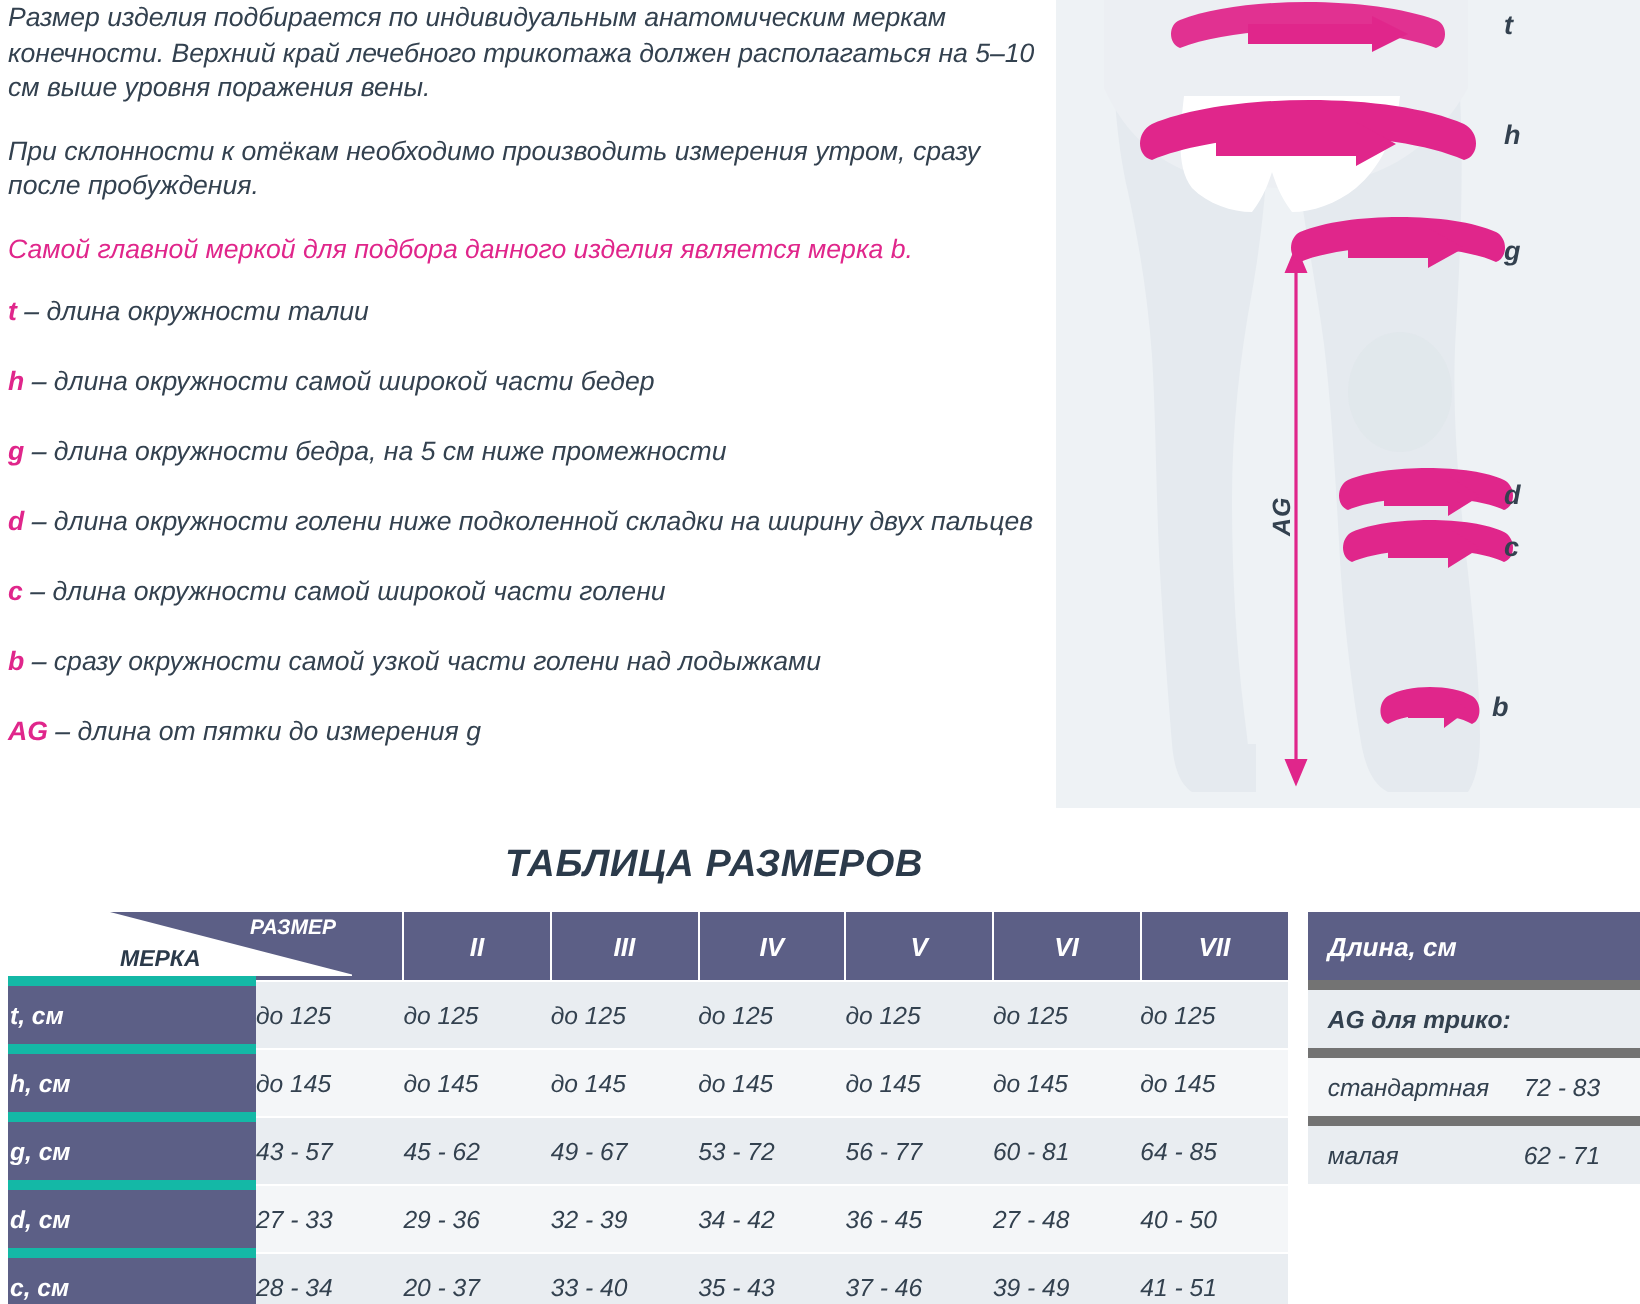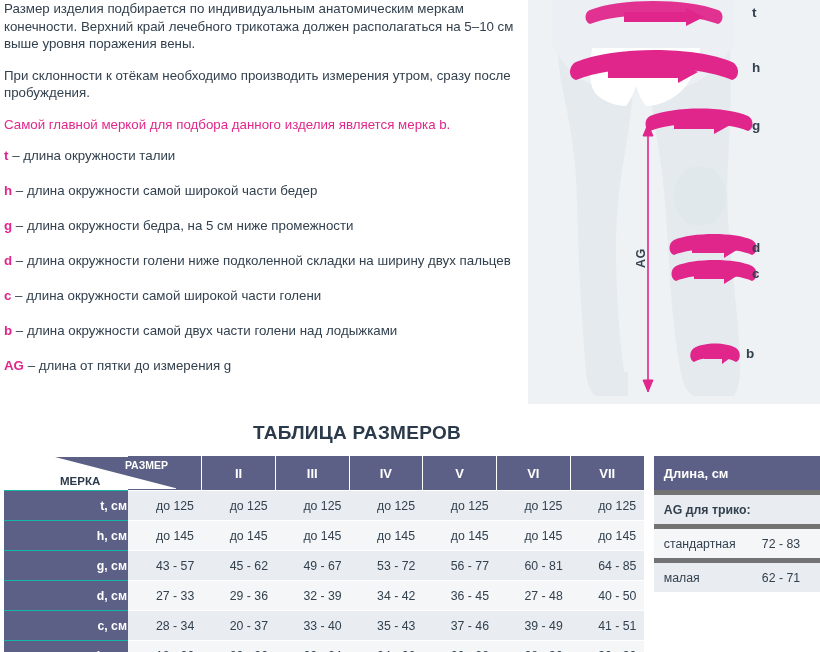--- a/index.html
+++ b/index.html
@@ -12,20 +12,21 @@
     font-family: "Liberation Sans", sans-serif;
     background: #ffffff;
     color: #2b3a4a;
     position: relative;
     overflow: hidden;
   }
   .page {
     position: relative;
     width: 728px;
     height: 652px;
+    font-style: italic;
   }
 
   
   .top {
     position: relative;
     height: 408px;
   }
   .text-col {
     position: absolute;
     left: 4px;
@@ -157,27 +158,27 @@
     text-align: center;
     border-right: 1px solid #ffffff;
   }
   .main-table th.hcol:last-child { border-right: none; }
 
   .main-table td.rowhead {
     background: #5c5f86;
     color: #ffffff;
     font-weight: bold;
     font-size: 12.3px;
-    text-align: right;
+    text-align: left;
     height: 27px;
-    border-top: 1px solid #14b8a6;
+    border-top: 5px solid #14b8a6;
   }
   .main-table td.cell {
     height: 27px;
-    padding-left: 28px;
+    padding-left: 0;
     color: #33414f;
     font-size: 12.3px;
     border-top: 1px solid #ffffff;
   }
   .main-table tr.odd td.cell { background: #e9edf1; }
   .main-table tr.even td.cell { background: #f4f6f8; }
 
   
   .side-table {
     width: 166px;
@@ -226,21 +227,21 @@
         <div class="legend-row">
           <span class="legend-key">g</span><span> – длина окружности бедра, на 5 см ниже промежности</span>
         </div>
         <div class="legend-row">
           <span class="legend-key">d</span><span> – длина окружности голени ниже подколенной складки на ширину двух пальцев</span>
         </div>
         <div class="legend-row">
           <span class="legend-key">c</span><span> – длина окружности самой широкой части голени</span>
         </div>
         <div class="legend-row">
-          <span class="legend-key">b</span><span> – длина окружности самой двух части голени над лодыжками</span>
+          <span class="legend-key">b</span><span> – сразу окружности самой узкой части голени над лодыжками</span>
         </div>
         <div class="legend-row">
           <span class="legend-key">AG</span><span> – длина от пятки до измерения g</span>
         </div>
       </div>
     </div>
 
     <div class="illustration">
       <svg class="legs-svg" width="292" height="404" viewBox="0 0 292 404">
 

